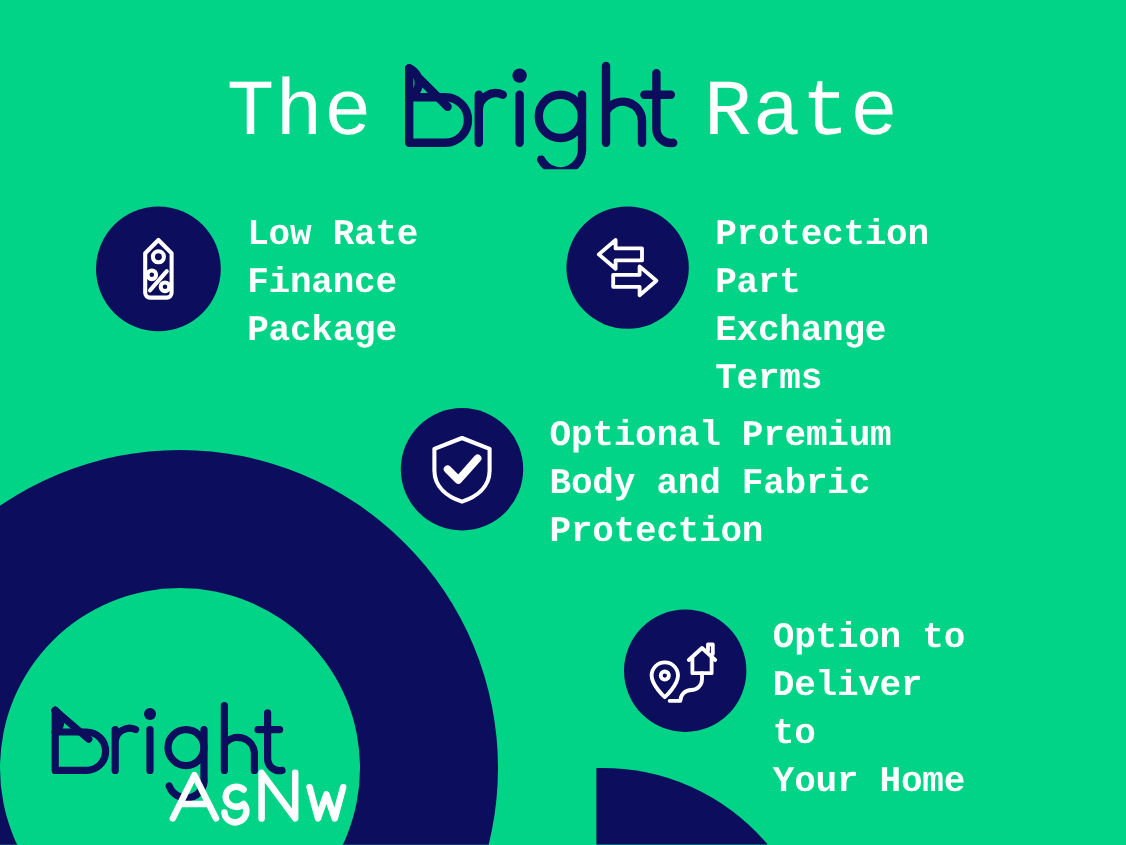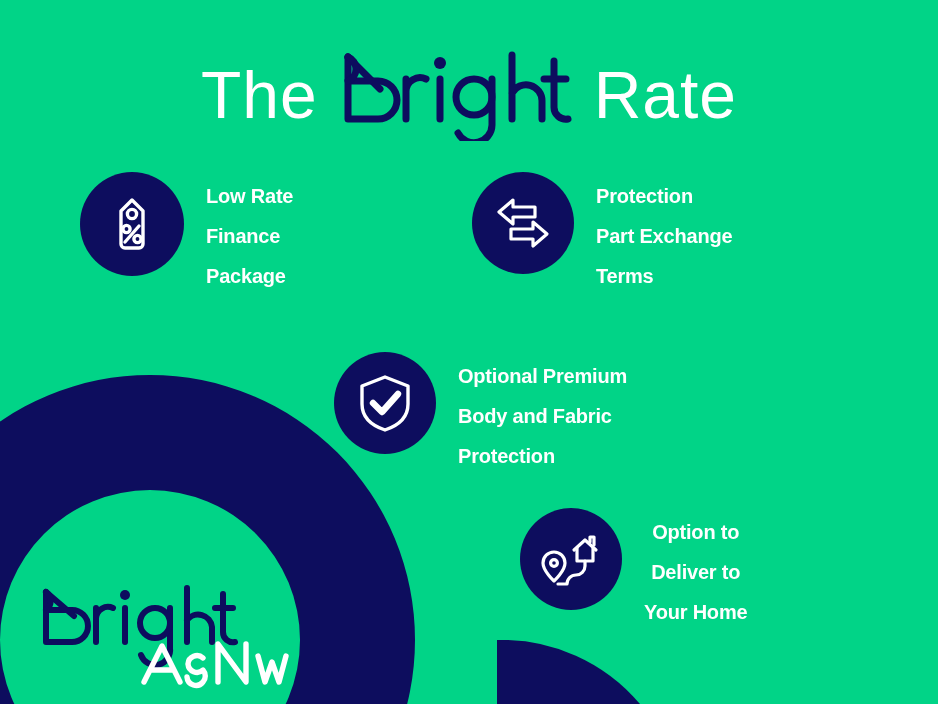--- a/index.html
+++ b/index.html
@@ -7,20 +7,21 @@
     width:938px;height:704px;
     background:#01D487;
     font-family:"Liberation Sans", sans-serif;
     overflow:hidden;
     position:relative;
   }
   #stage{
     position:absolute;inset:0;
     width:822px;height:704px;
     overflow:hidden;
+    font-family:Liberation Mono, monospace;
   }
 
   
   .bg-shapes{position:absolute;inset:0;width:938px;height:704px;}
 
   
   .heading{
     position:absolute;
     top:40px;left:0;width:938px;
     height:110px;
@@ -53,34 +54,34 @@
     flex:0 0 auto;
     border-radius:50%;
     background:#0D0D5E;
     display:flex;
     align-items:center;
     justify-content:center;
   }
   .feature-text{
     color:#FFFFFF;
     font-weight:700;
-    font-size:20px;
+    font-size:30px;
     line-height:40px;
     letter-spacing:-0.2px;
     white-space:pre-line;
     padding-top:4px;
   }
 
   #feature-0{ left:80px;  top:172px; }
   #feature-0 .badge{width:104px;height:104px;}
   #feature-1{ left:472px; top:172px; }
   #feature-1 .badge{width:102px;height:102px;}
-  #feature-2{ left:334px; top:340px;margin-top:12px; }
+  #feature-2{ left:334px; top:340px; }
   #feature-2 .badge{width:102px;height:102px;}
-  #feature-3{ left:520px; top:508px;text-align:center; }
+  #feature-3{ left:520px; top:508px; }
   #feature-3 .badge{width:102px;height:102px;}
 
   
   .logo{
     position:absolute;
     left:40px;
     top:580px;
     width:260px;
     height:110px;
   }

